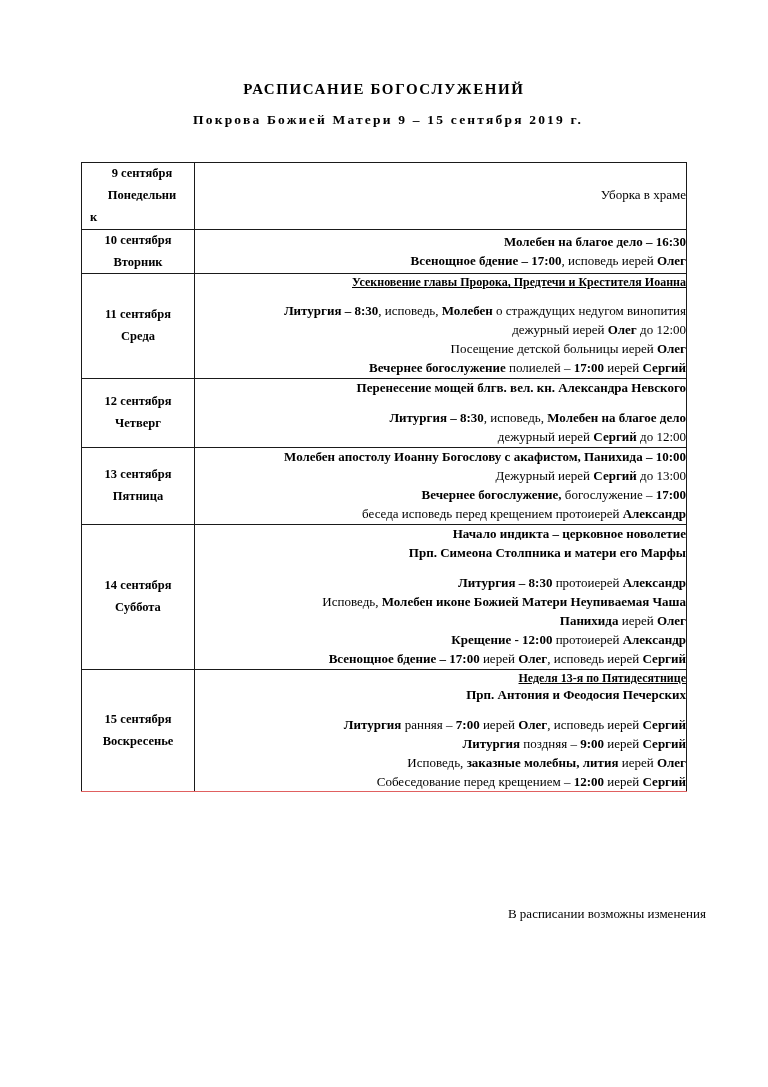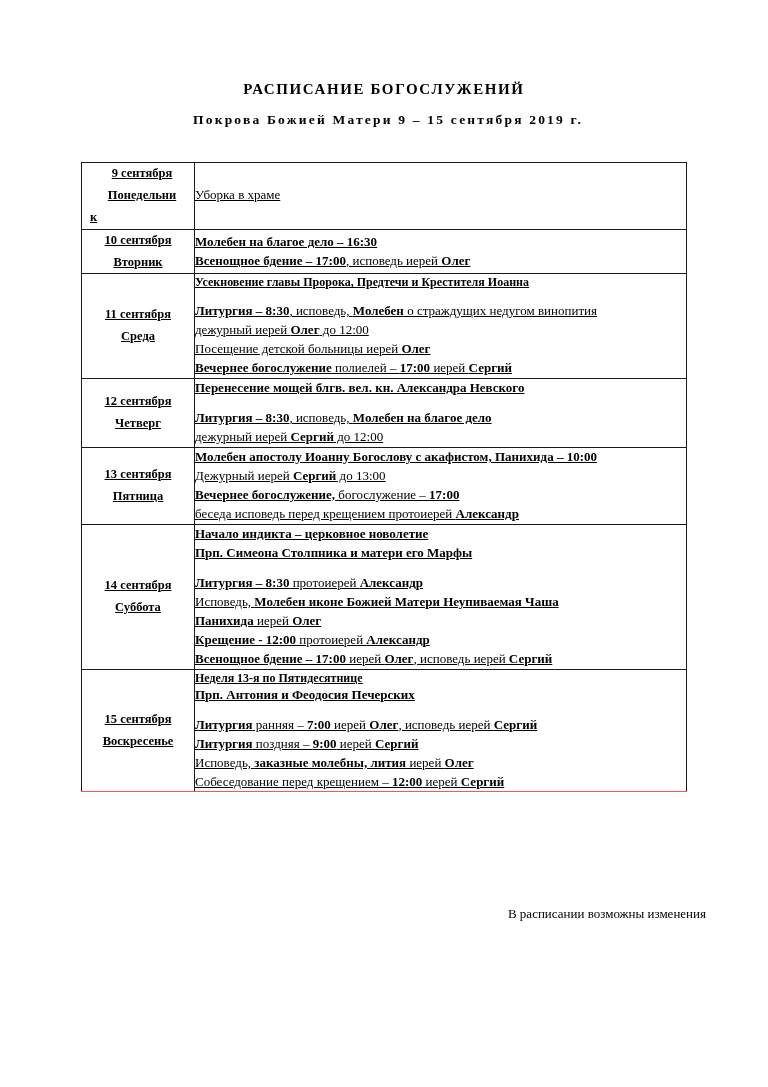--- a/index.html
+++ b/index.html
@@ -59,39 +59,38 @@
   }
   table.schedule {
     border-collapse: collapse;
     width: 606px;
     table-layout: fixed;
   }
   table.schedule td {
     border: 1px solid #1a1a1a;
     vertical-align: middle;
     padding: 0;
-    text-decoration: underline;
   }
   td.date-cell {
     width: 104px;
     text-align: center;
     font-weight: bold;
     font-size: 12.5px;
     line-height: 1.75;
     padding: 6px 5px 6px 5px;
   }
   td.date-cell.left-wrap {
     text-align: left;
     padding-left: 8px;
   }
   td.date-cell.left-wrap .dline {
     text-align: center;
   }
   td.body-cell {
-    text-align: left;
+    text-align: right;
     font-size: 13px;
     line-height: 1.46;
     padding: 9px 10px 9px 10px;
     margin-left: 21px;
   }
   .line { display: block; }
   .line.spaced { margin-top: 11px; }
   b { font-weight: bold; }
   .hdr-line {
     font-weight: bold;

